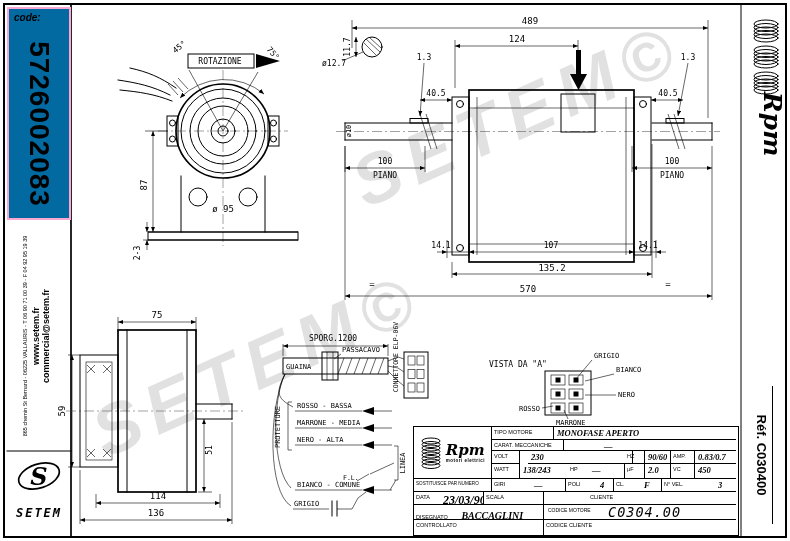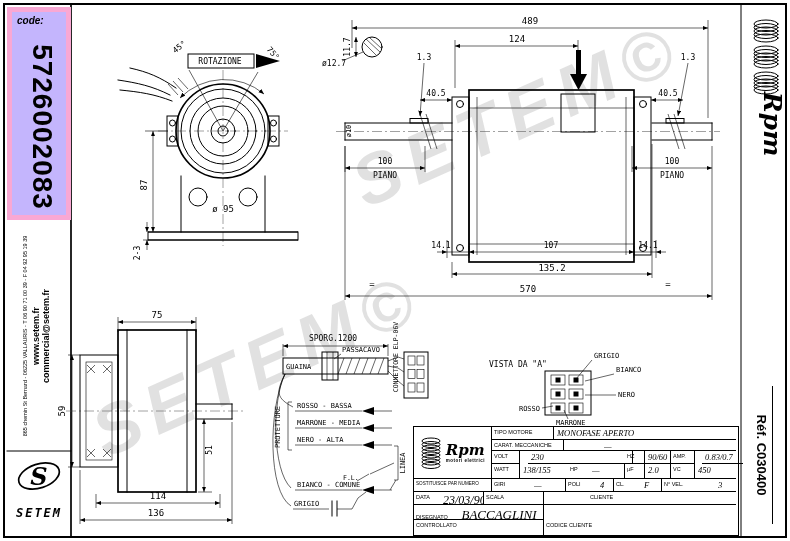--- a/index.html
+++ b/index.html
@@ -20,37 +20,37 @@
   .s2 { stroke:#000; stroke-width:1.7; fill:none; }
   .sd { stroke:#000; stroke-width:0.6; fill:none; }
   .cl { stroke:#555; stroke-width:0.55; fill:none; stroke-dasharray:10 3 2 3; }
   .fl { fill:#000; stroke:none; }
   svg text { font-family:"DejaVu Sans Mono", monospace; fill:#000; }
   .t9{font-size:9px}.t8{font-size:8px}.t7{font-size:7px}.t65{font-size:6.5px}
   .brandtxt { font-family:"DejaVu Serif", serif; font-style:italic; font-weight:bold; }
 
   
   .code-box { position:absolute; left:7px; top:7px; width:64px; height:213px;
-              border:5px solid #f9a8d4; background:#c4b5fd; }
+              border:2px solid #f9a8d4; background:#0369a1; }
   .code-label { position:absolute; left:5px; top:3px; font-size:10px; font-weight:bold; font-style:italic; }
   .rot-wrap { position:absolute; overflow:visible; }
   .rot-in { position:absolute; display:flex; align-items:center; justify-content:center; text-align:center; }
   .codeno { font-size:28px; font-weight:bold; letter-spacing:1px; }
   .addr { font-size:5.5px; white-space:nowrap; }
   .web  { font-size:9px; font-weight:bold; white-space:nowrap; }
   .refline { font-size:13px; font-weight:bold; border-top:1.5px solid #000; padding-top:3px; width:100%; }
 
   
   .spec-table { position:absolute; left:413px; top:426px; width:326px; height:110px;
                 border:1.6px solid #000; background:#fff; }
   .c { position:absolute; overflow:hidden; }
   .br { border-right:1px solid #000; }
   .bb { border-bottom:1px solid #000; }
   .lab { font-size:5.5px; padding:2px 0 0 2px; line-height:1.1; }
-  .val { font-family:"Liberation Serif", serif; font-style:italic; font-weight:normal;
+  .val { font-family:"Liberation Serif", serif; font-style:italic; font-weight:bold;
          font-size:8.5px; padding:2px 0 0 3px; line-height:1.1; }
   .logo-cell { display:flex; align-items:center; justify-content:center; gap:4px; }
   .logo-name { font-family:"DejaVu Serif", serif; font-style:italic; font-weight:bold; font-size:15px; line-height:1; }
   .logo-sub  { font-size:4.5px; font-weight:bold; letter-spacing:0.5px; }
   .cm-val { position:absolute; left:64px; top:-1px; font-family:"DejaVu Sans Mono", monospace;
             font-style:italic; font-size:13.5px; letter-spacing:1px; }
 </style>
 </head>
 <body>
 
@@ -464,23 +464,23 @@
     </div>
     <div class="c br bb lab" style="left:78px;top:0;width:62px;height:13px;">TIPO MOTORE</div>
     <div class="c bb val" style="left:140px;top:0;width:182px;height:13px;">MONOFASE APERTO</div>
     <div class="c br bb lab" style="left:78px;top:13px;width:72px;height:11px;">CARAT. MECCANICHE</div>
     <div class="c bb val" style="left:150px;top:13px;width:172px;height:11px;padding-left:40px;">—</div>
     <div class="c br bb lab" style="left:78px;top:24px;width:28px;height:13px;">VOLT</div>
     <div class="c br bb val" style="left:114px;top:24px;width:105px;height:13px;">230</div>
     <div class="c br bb lab" style="left:211px;top:24px;width:20px;height:13px;">HZ</div>
     <div class="c br bb val" style="left:231px;top:24px;width:26px;height:13px;">90/60</div>
     <div class="c br bb lab" style="left:257px;top:24px;width:24px;height:13px;">AMP.</div>
-    <div class="c bb val" style="left:281px;top:24px;width:41px;height:13px;margin-left:7px;">0.83/0.7</div>
+    <div class="c bb val" style="left:281px;top:24px;width:41px;height:13px;">0.83/0.7</div>
     <div class="c br bb lab" style="left:78px;top:37px;width:28px;height:15px;">WATT</div>
-    <div class="c bb val" style="left:106px;top:37px;width:48px;height:15px;">138/155</div>
+    <div class="c bb val" style="left:106px;top:37px;width:48px;height:15px;">138/243</div>
     <div class="c bb lab" style="left:154px;top:37px;width:18px;height:15px;">HP</div>
     <div class="c br bb val" style="left:172px;top:37px;width:39px;height:15px;padding-left:6px;">—</div>
     <div class="c br bb lab" style="left:211px;top:37px;width:20px;height:15px;">µF</div>
     <div class="c br bb val" style="left:231px;top:37px;width:26px;height:15px;">2.0</div>
     <div class="c br bb lab" style="left:257px;top:37px;width:24px;height:15px;">VC</div>
     <div class="c bb val" style="left:281px;top:37px;width:41px;height:15px;">450</div>
     <div class="c br bb lab" style="left:0;top:52px;width:78px;height:13px;font-size:4.6px;">SOSTITUISCE PAR NUMERO</div>
     <div class="c bb lab" style="left:78px;top:52px;width:26px;height:13px;">GIRI</div>
     <div class="c br bb val" style="left:104px;top:52px;width:48px;height:13px;padding-left:16px;">—</div>
     <div class="c bb lab" style="left:152px;top:52px;width:26px;height:13px;">POLI</div>
@@ -488,19 +488,23 @@
     <div class="c bb lab" style="left:200px;top:52px;width:22px;height:13px;">CL.</div>
     <div class="c br bb val" style="left:222px;top:52px;width:26px;height:13px;padding-left:8px;">F</div>
     <div class="c bb lab" style="left:248px;top:52px;width:36px;height:13px;">N° VEL.</div>
     <div class="c bb val" style="left:284px;top:52px;width:38px;height:13px;padding-left:20px;">3</div>
     <div class="c bb lab" style="left:0;top:65px;width:26px;height:13px;">DATA</div>
     <div class="c br bb val" style="left:26px;top:65px;width:44px;height:13px;font-size:12px;text-align:center;">23/03/90</div>
     <div class="c br bb lab" style="left:70px;top:65px;width:60px;height:13px;">SCALA</div>
     <div class="c bb lab" style="left:130px;top:65px;width:192px;height:13px;padding-left:46px;">CLIENTE</div>
     <div class="c br bb" style="left:0;top:78px;width:130px;height:15px;">
       <span class="lab" style="display:inline-block;width:40px;">DISEGNATO</span>
-      <span class="val" style="font-size:13px;">BACCAGLINI</span>
+      <span class="val" style="font-size:10px;">BACCAGLINI</span>
     </div>
     <div class="c br lab" style="left:0;top:93px;width:130px;height:17px;">CONTROLLATO</div>
+    <div class="c bb" style="left:130px;top:78px;width:192px;height:15px;">
+      <span class="lab" style="position:absolute;left:2px;top:1px;font-size:5px;">CODICE MOTORE</span>
+      <span class="cm-val">C0304.00</span>
+    </div>
     <div class="c lab" style="left:130px;top:93px;width:192px;height:17px;">CODICE CLIENTE</div>
   </div>
 
 </div>
 
 </body></html>

